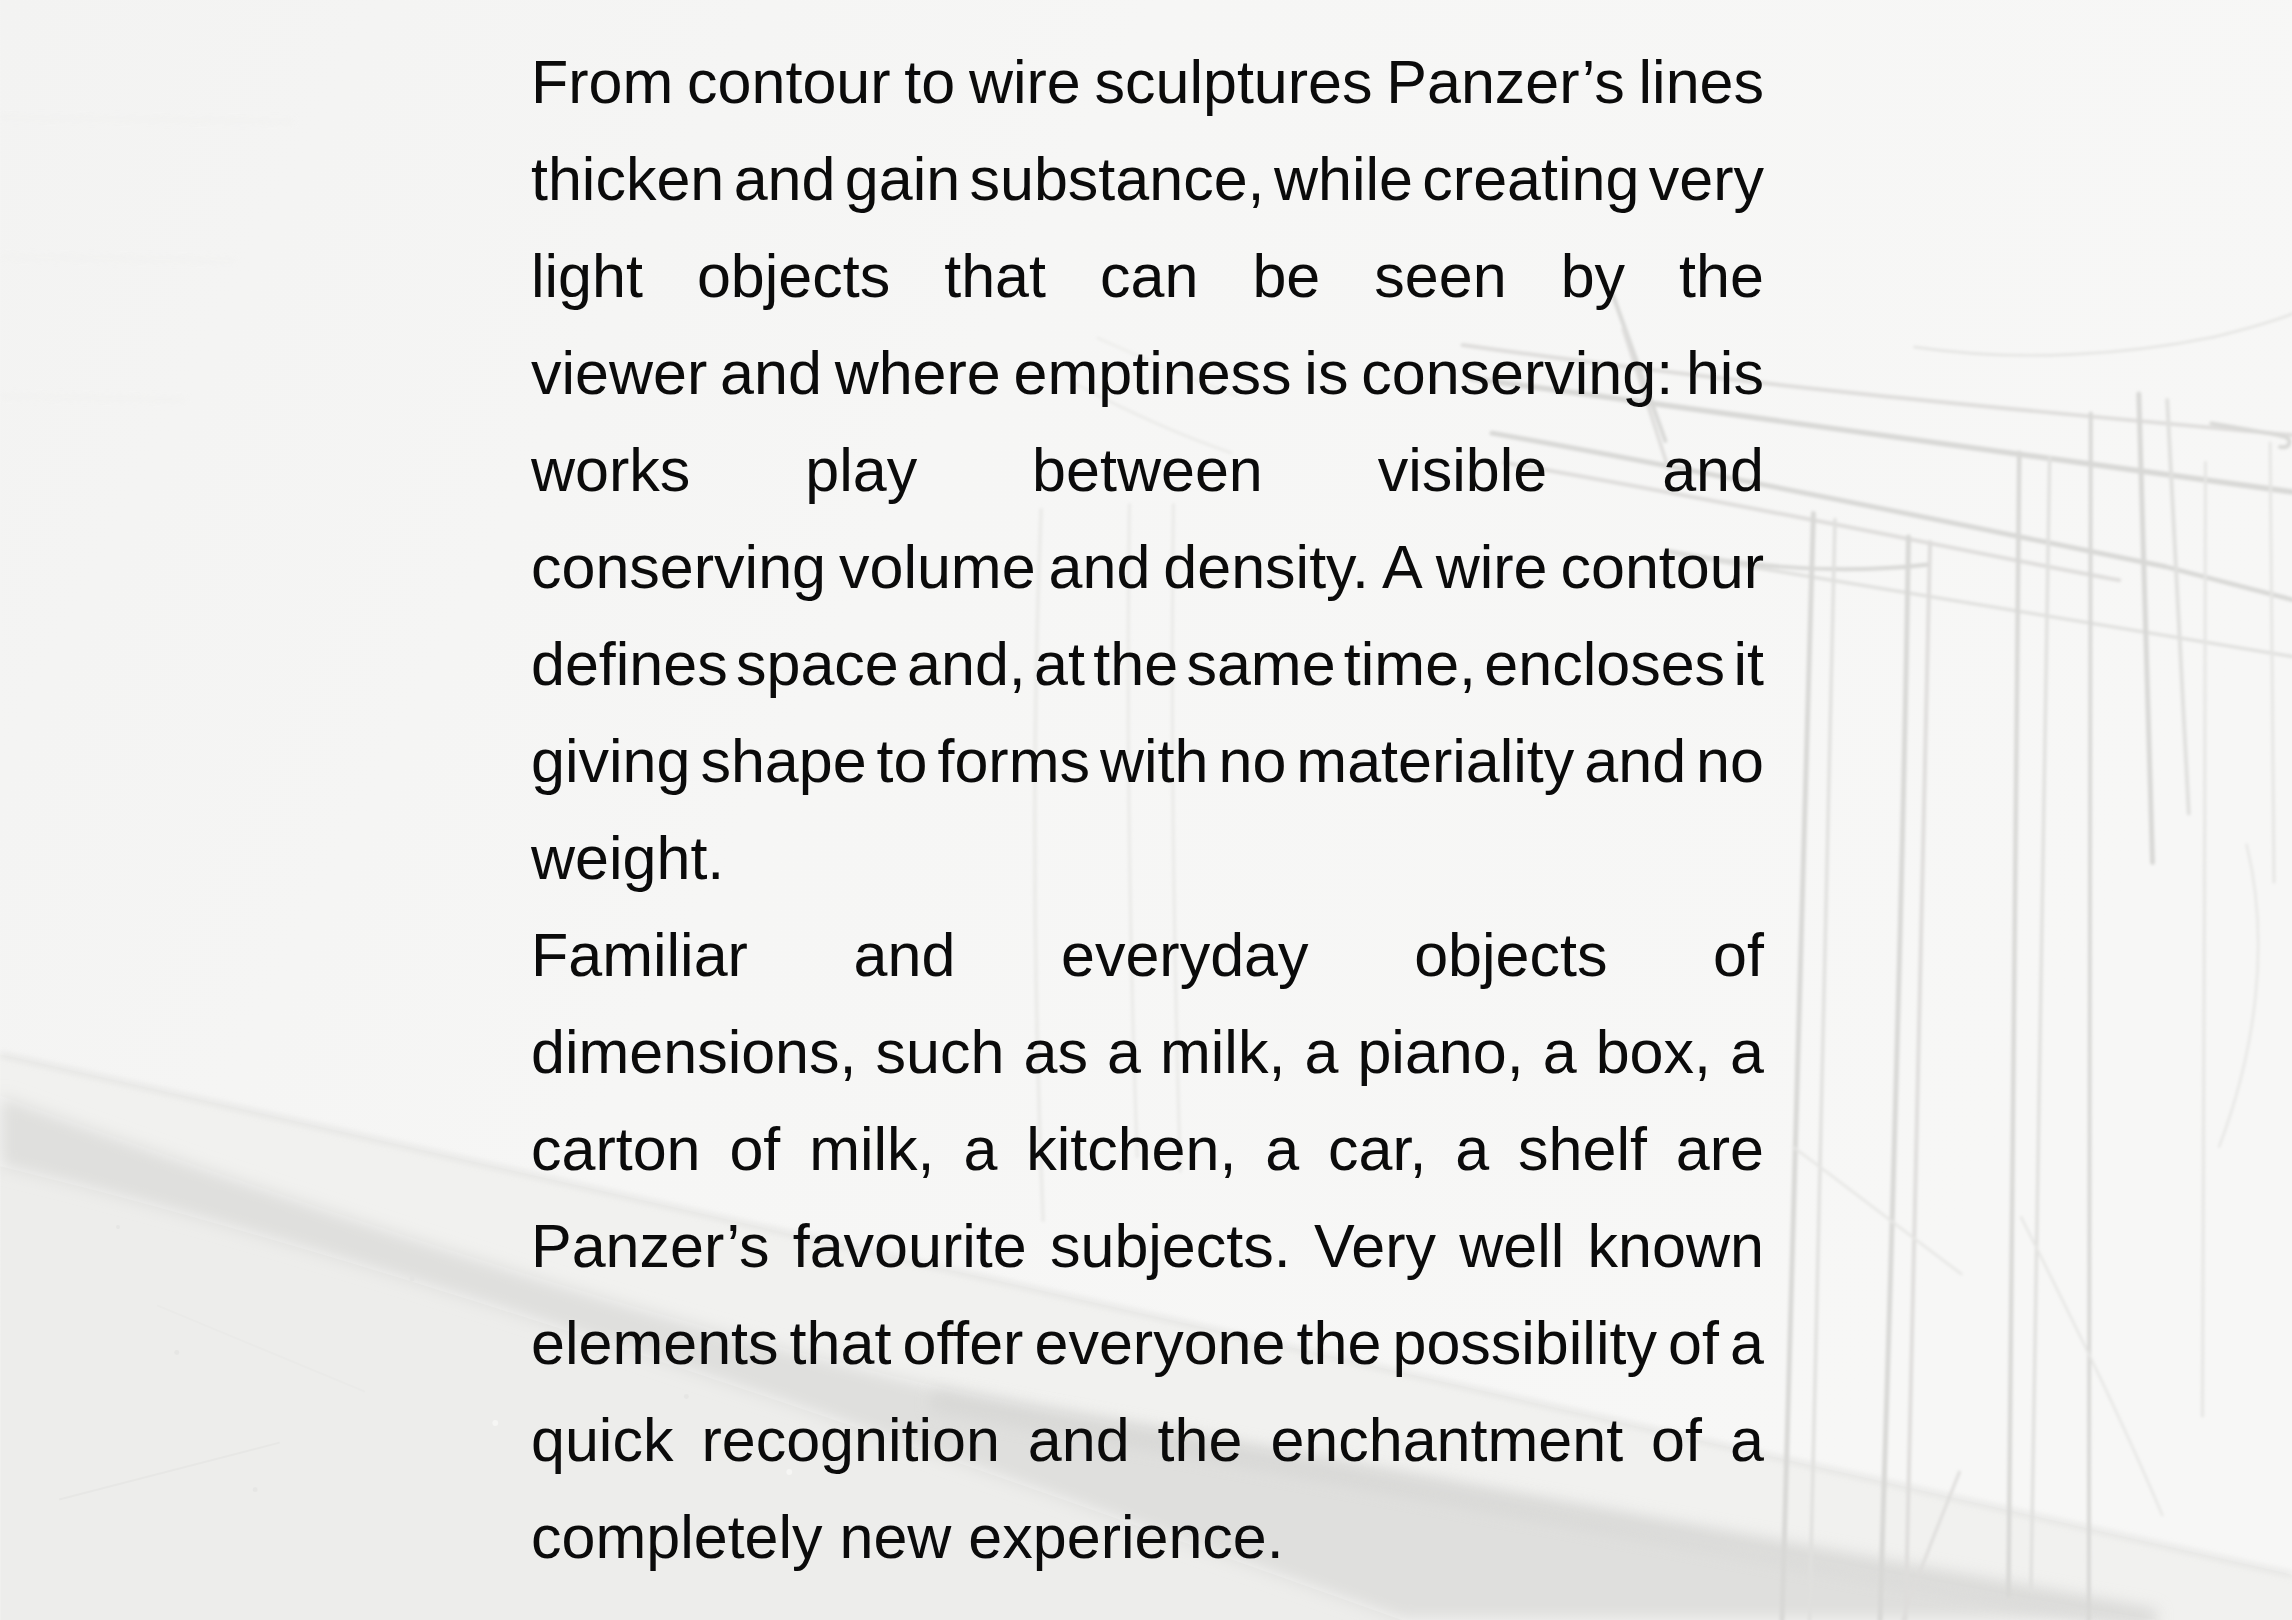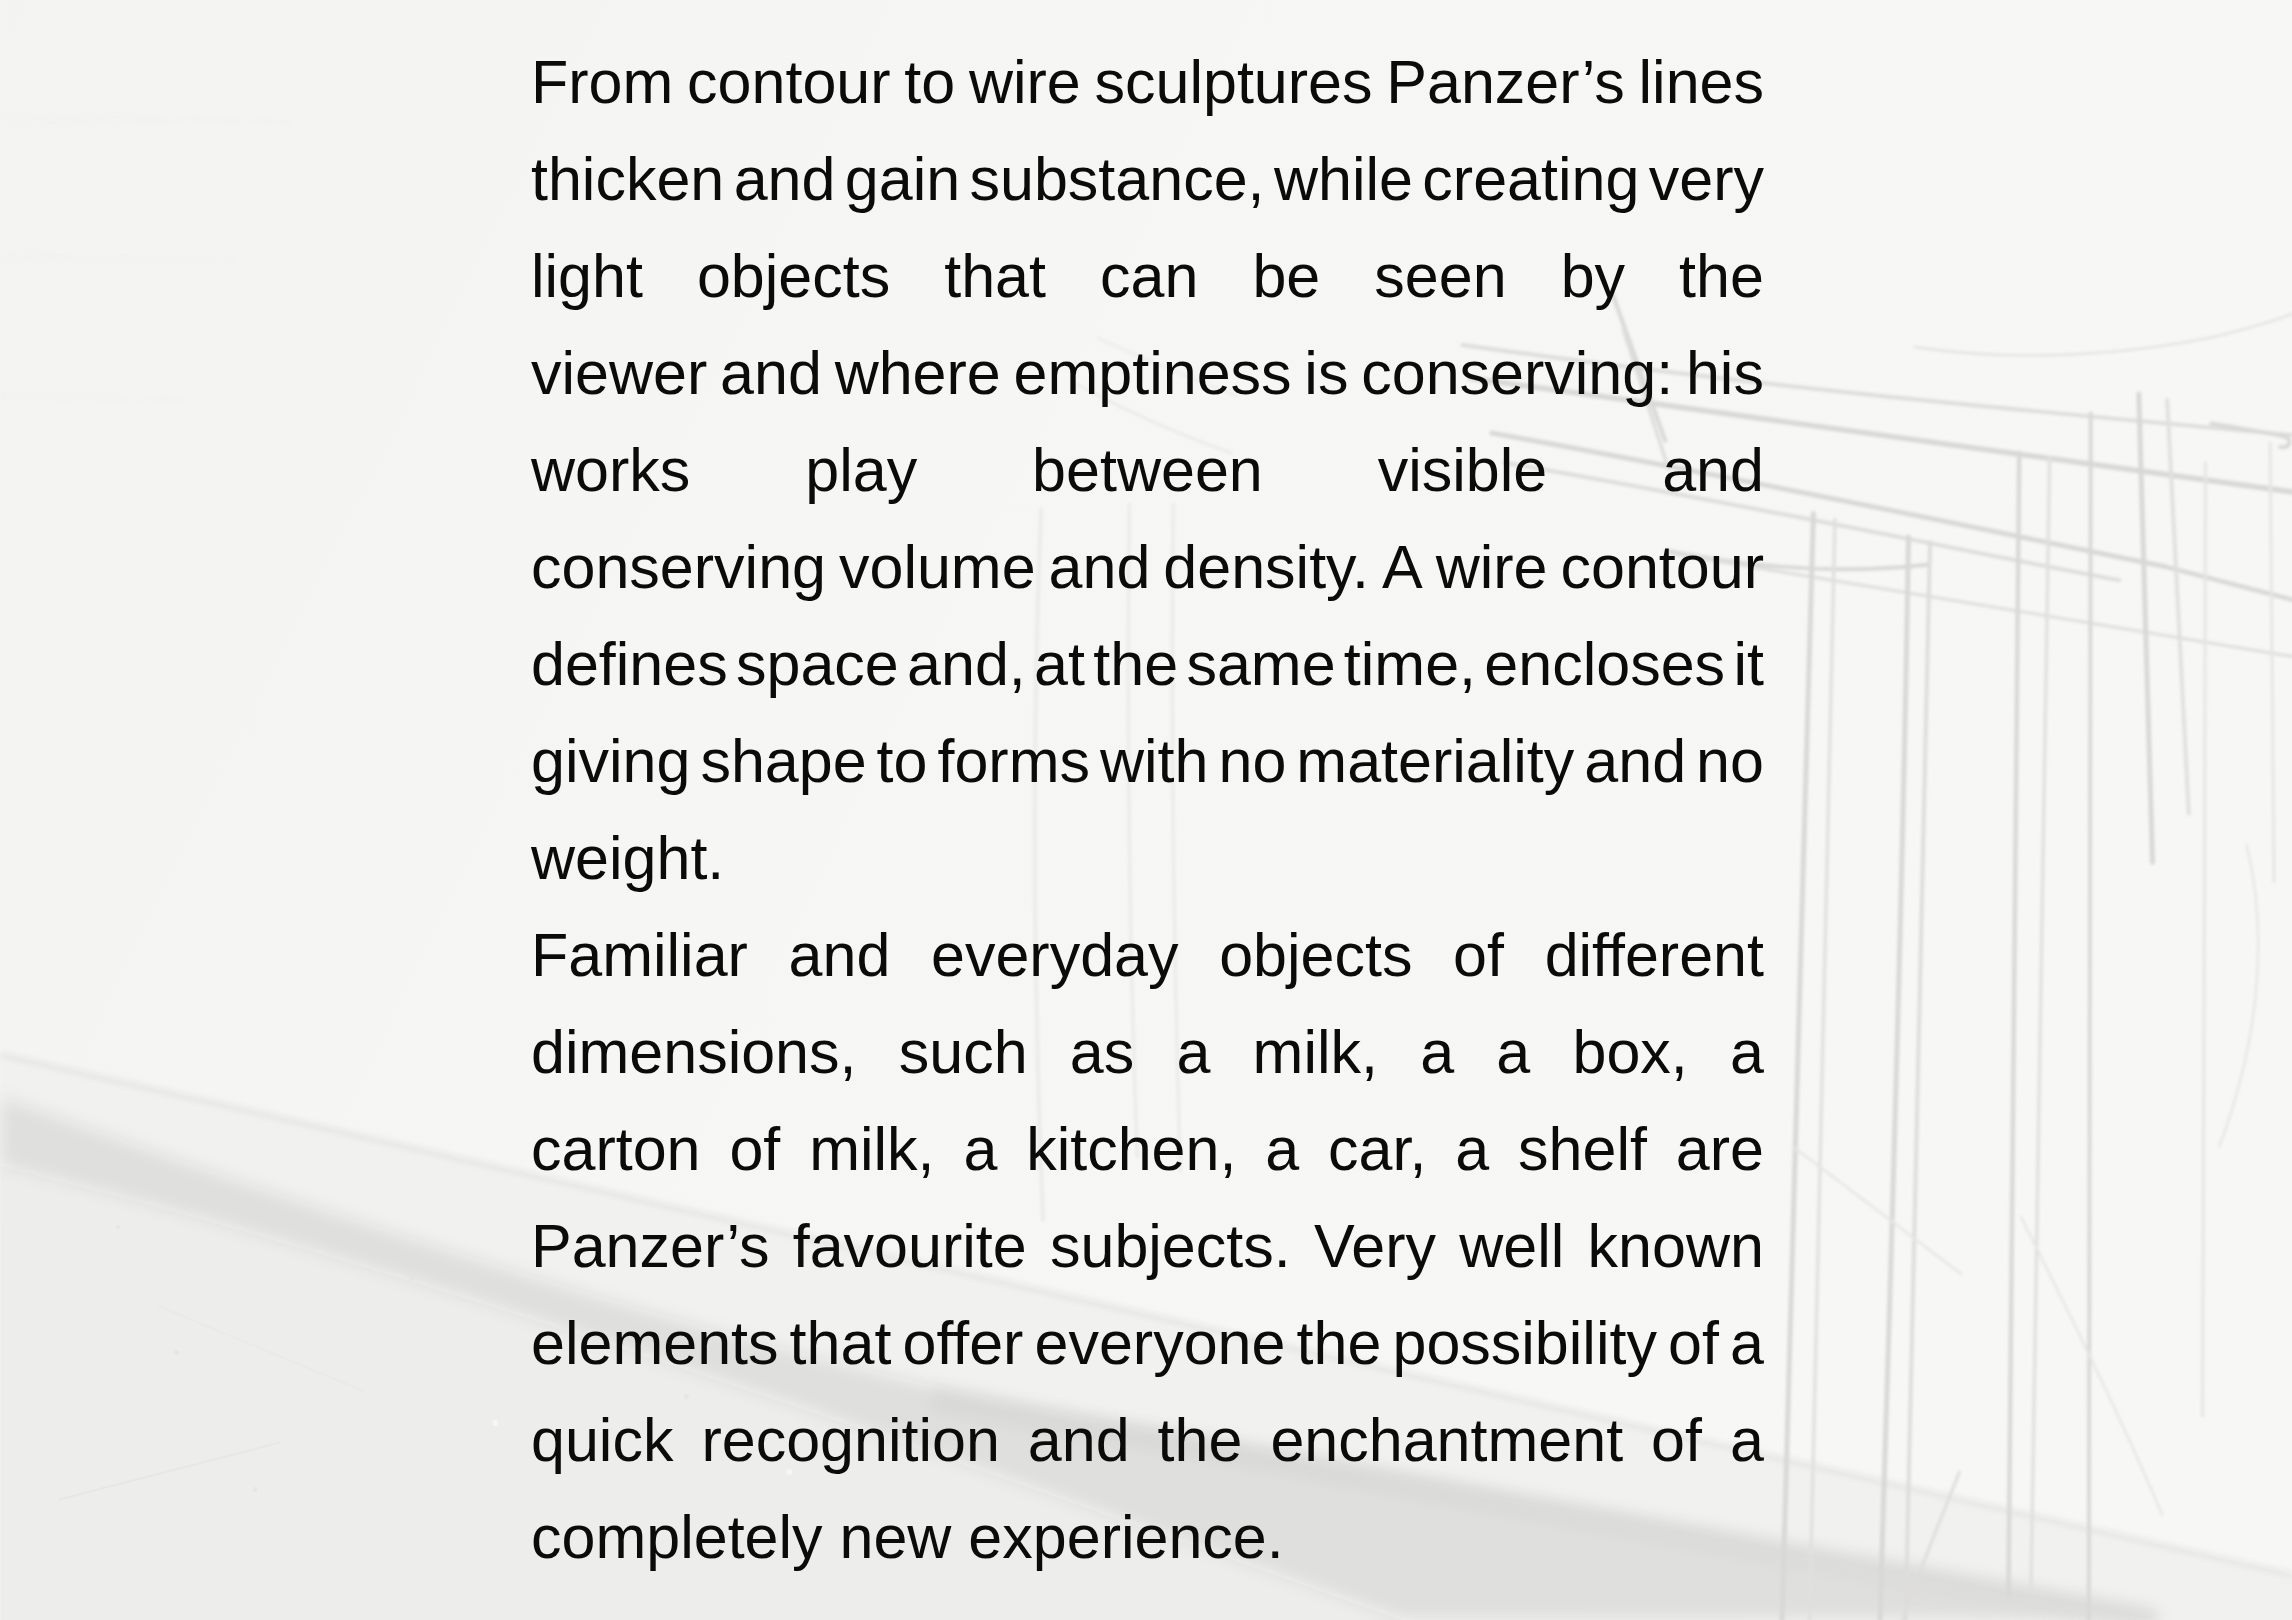--- a/index.html
+++ b/index.html
@@ -192,29 +192,29 @@
         <span>and</span>
         <span>no</span>
       </div>
     <div class="line">weight.</div>
     <div class="line" data-justify="words">
         <span>Familiar</span>
         <span>and</span>
         <span>everyday</span>
         <span>objects</span>
         <span>of</span>
-        <span>different</span>
       </div>
     <div class="line" data-justify="words">
         <span>dimensions,</span>
         <span>such</span>
         <span>as</span>
         <span>a</span>
         <span>milk,</span>
         <span>a</span>
+        <span>piano,</span>
         <span>a</span>
         <span>box,</span>
         <span>a</span>
       </div>
     <div class="line" data-justify="words">
         <span>carton</span>
         <span>of</span>
         <span>milk,</span>
         <span>a</span>
         <span>kitchen,</span>

